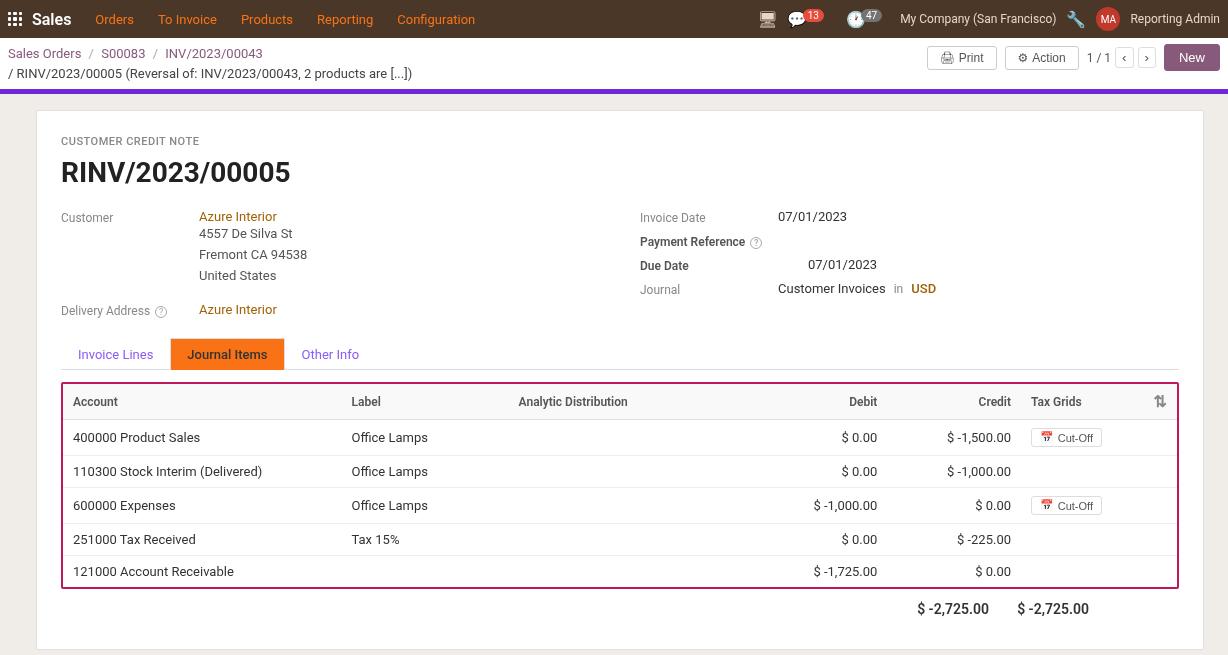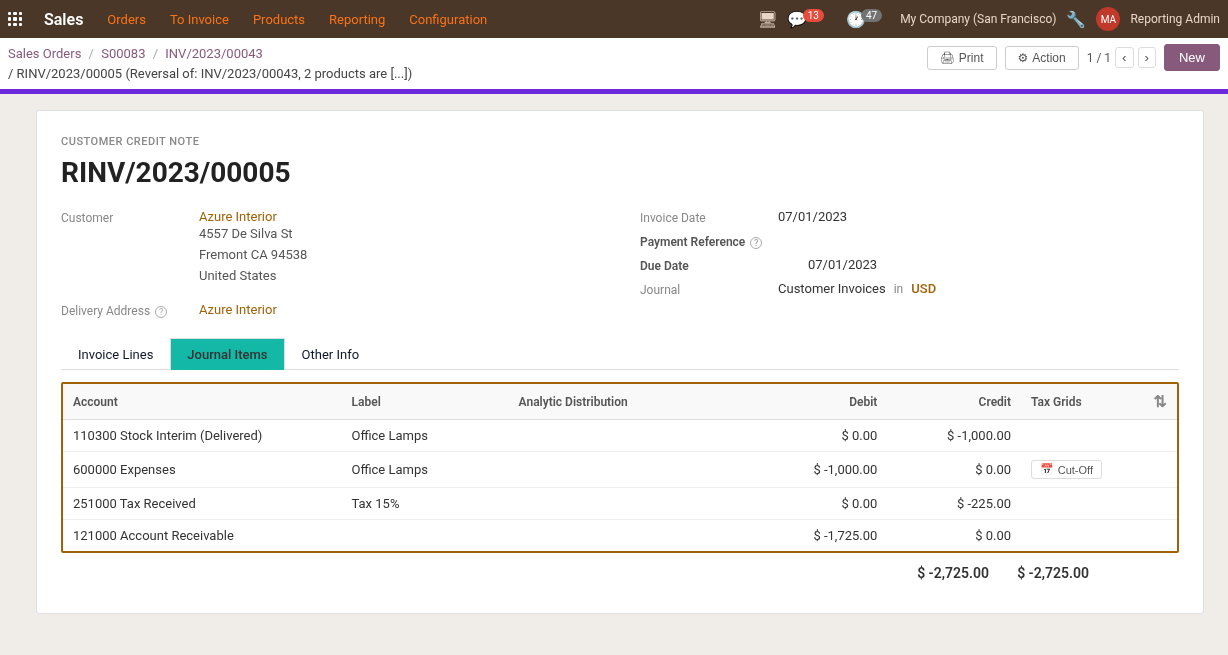--- a/index.html
+++ b/index.html
@@ -8,21 +8,21 @@
     
     .topnav {
       background: #4a3728;
       color: #fff;
       display: flex;
       align-items: center;
       height: 38px;
       padding: 0 8px;
       gap: 4px;
     }
-    .topnav-brand { display: flex; align-items: center; gap: 22px; font-size: 16px; font-weight: 600; color: #fff; margin-right: 10px; }
+    .topnav-brand { display: flex; align-items: center; gap: 10px; font-size: 16px; font-weight: 600; color: #fff; margin-right: 10px; }
     .topnav-brand .grid-icon { display: grid; grid-template-columns: 1fr 1fr 1fr; gap: 2px; width: 14px; height: 14px; }
     .topnav-brand .grid-icon span { background: #fff; border-radius: 1px; display: block; }
     .topnav-item { padding: 4px 10px; color: #f97316; font-size: 13px; cursor: pointer; border-radius: 3px; }
     .topnav-right { margin-left: auto; display: flex; align-items: center; gap: 10px; color: #e8d5c4; font-size: 12px; }
     .topnav-right .badge { background: #e74c3c; color: #fff; border-radius: 10px; padding: 1px 5px; font-size: 10px; position: relative; top: -6px; left: -8px; }
     .topnav-right .badge-green { background: #737373; }
     .topnav-right .icon-btn { cursor: pointer; position: relative; }
     .avatar { width: 24px; height: 24px; border-radius: 50%; background: #c0392b; display: inline-flex; align-items: center; justify-content: center; color: #fff; font-size: 10px; }
 
     
@@ -66,25 +66,25 @@
     .field-value { font-size: 13px; color: #333; }
     .field-value a { color: #a16207; text-decoration: none; }
     .field-value .address { color: #555; line-height: 1.6; font-size: 13px; }
     .field-label-bold { font-size: 12px; font-weight: 600; color: #555; min-width: 160px; padding-top: 2px; }
     .question-mark { display: inline-block; width: 12px; height: 12px; border: 1px solid #aaa; border-radius: 50%; font-size: 9px; text-align: center; line-height: 11px; color: #aaa; margin-left: 2px; cursor: help; }
     .journal-currency { display: flex; align-items: center; gap: 6px; }
     .currency-link { color: #875a7b; text-decoration: none; font-weight: 500; }
 
     
     .tabs { display: flex; border-bottom: 1px solid #ddd; margin-bottom: 0; }
-    .tab { padding: 8px 16px; font-size: 13px; cursor: pointer; color: #0f172a; border: 1px solid transparent; border-bottom: none; margin-bottom: -1px; }
-    .tab.active { border-color: #ddd; background: #14b8a6; color: #333; font-weight: 500; border-bottom-color: #fff; }
-
-    
-    .journal-table-wrapper { border: 2px solid #a16207; border-radius: 2px; margin-top: 12px; }
+    .tab { padding: 8px 16px; font-size: 13px; cursor: pointer; color: #8b5cf6; border: 1px solid transparent; border-bottom: none; margin-bottom: -1px; }
+    .tab.active { border-color: #ddd; background: #f97316; color: #333; font-weight: 500; border-bottom-color: #fff; }
+
+    
+    .journal-table-wrapper { border: 2px solid #be185d; border-radius: 2px; margin-top: 12px; }
     .journal-table { width: 100%; border-collapse: collapse; }
     .journal-table th {
       background: #f9f9f9;
       border-bottom: 1px solid #ddd;
       padding: 8px 10px;
       text-align: left;
       font-size: 12px;
       font-weight: 600;
       color: #555;
     }
@@ -261,20 +261,29 @@
             <th style="width:10%;">
               <span>Tax Grids</span>
             </th>
             <th style="width:4%; text-align:right;">
               <span class="reorder-icon">⇅</span>
             </th>
           </tr>
         </thead>
         <tbody id="table-body">
 
+        <tr>
+    <td>400000 Product Sales</td>
+    <td>Office Lamps</td>
+    <td></td>
+    <td class="right">$ 0.00</td>
+    <td class="right">$ -1,500.00</td>
+    <td><button class="cutoff-btn"><span class="calendar-icon-small">📅</span>Cut-Off</button></td>
+    <td></td>
+  </tr>
             <tr>
     <td>110300 Stock Interim (Delivered)</td>
     <td>Office Lamps</td>
     <td></td>
     <td class="right">$ 0.00</td>
     <td class="right">$ -1,000.00</td>
     <td></td>
     <td></td>
   </tr>
             <tr>

